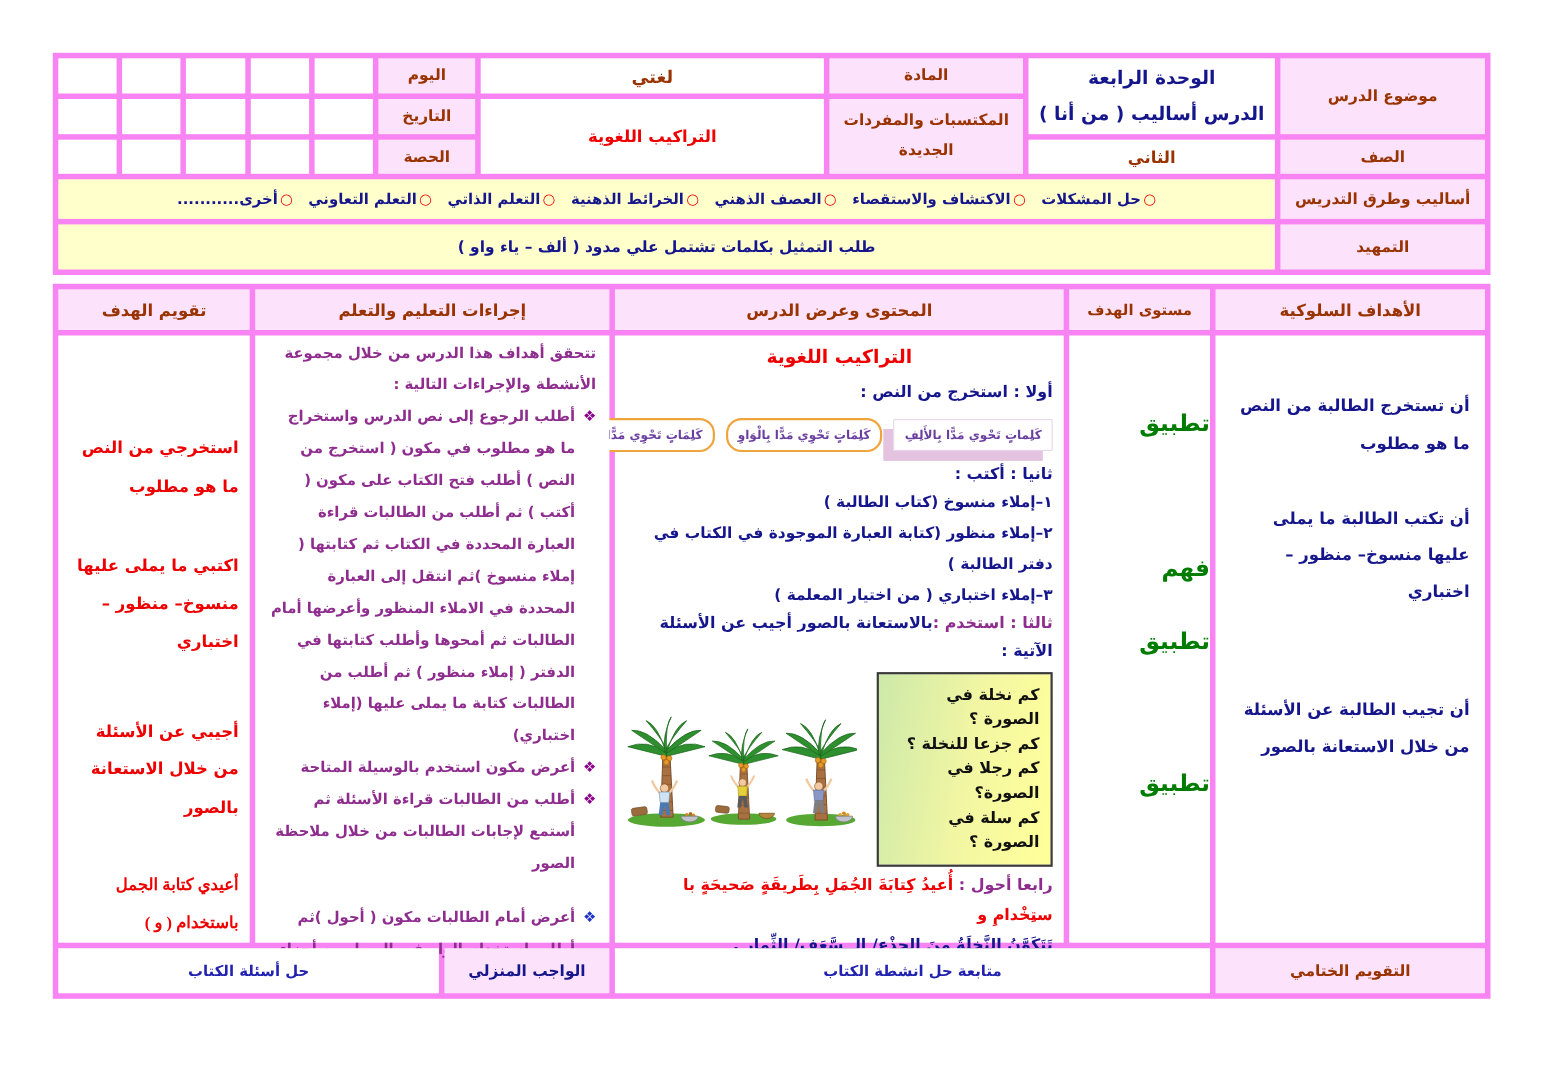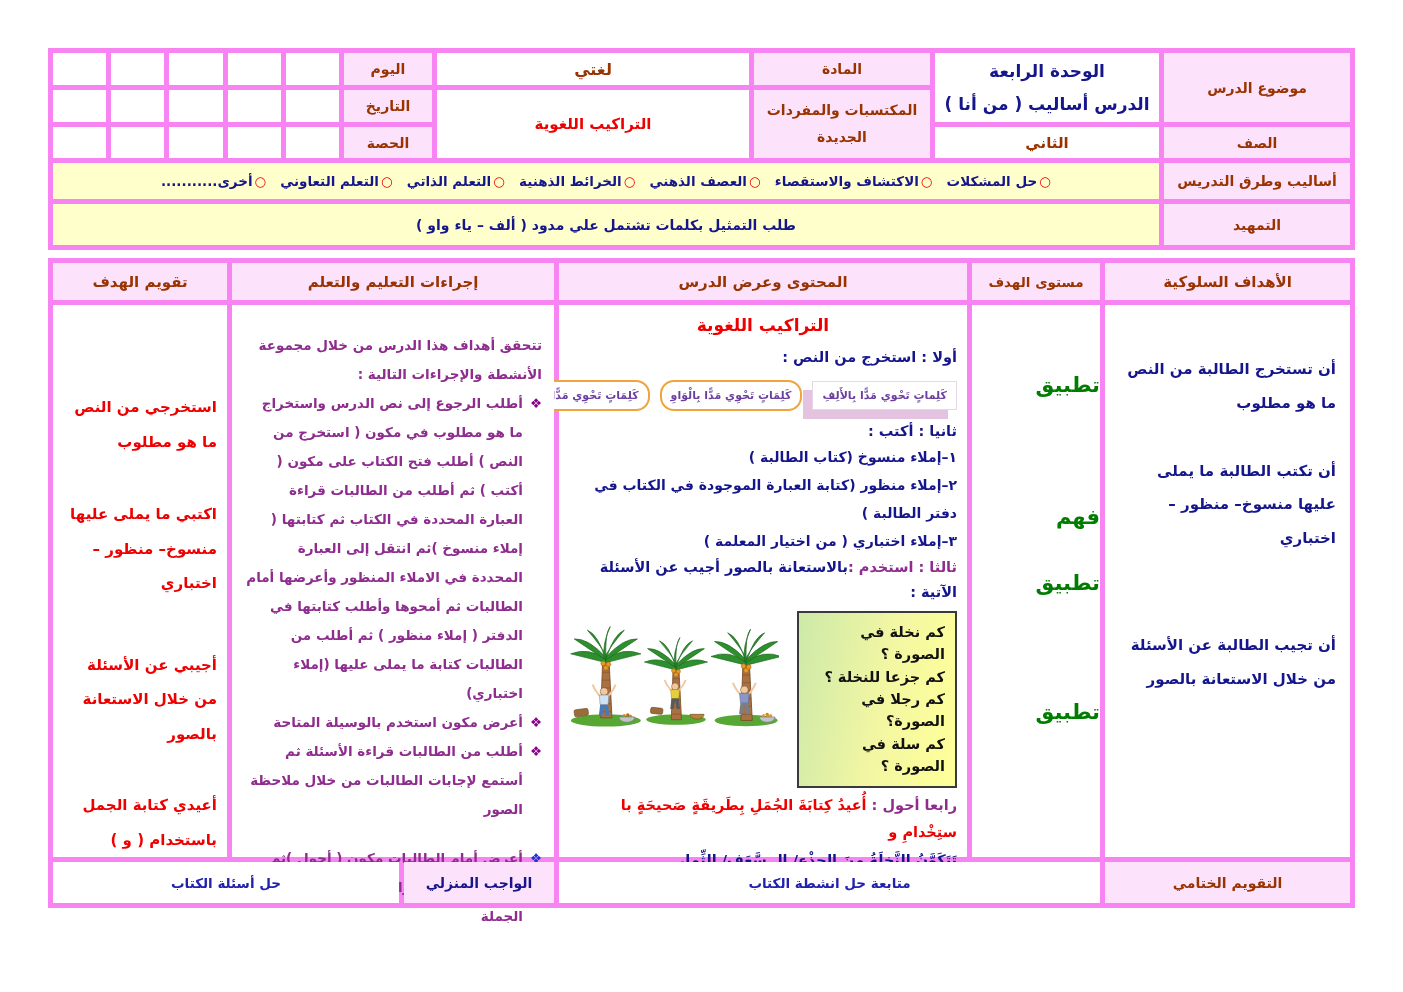--- a/index.html
+++ b/index.html
@@ -70,45 +70,45 @@
   
   .content-cell{flex-direction:column;justify-content:flex-start;padding:8px 10px;text-align:right;}
   .content-title{width:100%;text-align:center;color:var(--red);font-weight:bold;font-size:17px;margin:2px 0 10px;}
   .c-line{width:100%;color:var(--navy);font-weight:bold;font-size:14.5px;line-height:1.7;}
   .word-boxes{width:100%;display:flex;gap:10px;align-items:center;margin:10px 0 8px;justify-content:flex-start;}
   .wbox{font-size:11px;font-weight:bold;color:var(--violet);padding:7px 9px;background:#fff;white-space:nowrap;}
   .wbox-alif{box-shadow:-9px 9px 0 0 #e3c3e0;border:1px solid #e8d7e8;}
   .wbox-round{border:2px solid #f0a43c;border-radius:14px;}
   .c-items{width:100%;color:var(--navy);font-weight:bold;font-size:14px;line-height:2;}
   .c-third .tl{color:var(--purple);}
-  .pic-row{width:100%;display:flex;gap:18px;margin:6px 0 4px;}
+  .pic-row{width:100%;display:flex;gap:18px;margin:6px 0 4px;align-items:center;}
   .qbox{width:176px;border:2px solid #3a3a3a;background:linear-gradient(100deg,#cde9a9 0%,#f4f7a2 55%,#ffff99 100%);
         color:#111;font-weight:bold;font-size:14.5px;line-height:1.55;padding:8px 10px;box-sizing:border-box;text-align:right;}
   .palm-wrap{width:236px;height:126px;}
   .c-fourth{width:100%;font-weight:bold;font-size:14.5px;line-height:1.9;}
   .c-fourth .fl{color:var(--purple);}
   .c-fourth .fr{color:var(--red);}
   .c-blue{width:100%;color:var(--navy);font-weight:bold;font-size:14.5px;line-height:1.9;}
   .c-dots{width:100%;color:var(--red);font-weight:bold;font-size:13px;letter-spacing:2px;white-space:nowrap;overflow:hidden;margin-top:8px;}
 
   
-  .procedures-cell{flex-direction:column;justify-content:flex-start;padding:26px 12px;color:var(--purple);font-weight:bold;font-size:13.5px;line-height:2.15;text-align:right;}
+  .procedures-cell{flex-direction:column;justify-content:flex-start;padding:2px 12px;color:var(--purple);font-weight:bold;font-size:13.5px;line-height:2.15;text-align:right;}
   .proc-intro{width:100%;}
   .bullet{width:100%;display:flex;gap:7px;align-items:flex-start;}
   .bullet .diamond{color:#8b008b;flex:0 0 auto;}
   .bullet.blue-bullet .diamond{color:#2233cc;}
   .bullet .btxt{flex:1;}
   .bullet-4{margin-top:20px;}
 
   
   .evaluation-cell{flex-direction:column;justify-content:flex-end;padding:38px 10px 0;color:var(--red);font-weight:bold;font-size:15px;line-height:2.3;text-align:right;}
   .evaluation-cell .ev{width:100%;}
   .ev2{margin-top:38px;}
   .ev3{margin-top:47px;}
-  .ev4{margin-top:37px;}
+  .ev4{margin-top:37px;font-family:Liberation Serif, serif;}
 </style>
 </head>
 <body>
 
 <div id="top-table" class="grid-table">
 
   <div class="cell pinkcell lbl" style="grid-column:1;grid-row:1/3">موضوع الدرس</div>
   <div class="cell pinkcell lbl" style="grid-column:1;grid-row:3">الصف</div>
 
   <div class="cell whitecell unit-cell" style="grid-column:2;grid-row:1/3">

